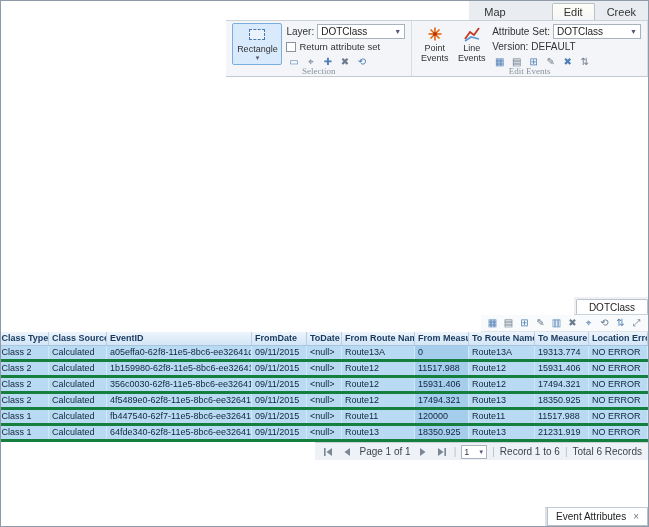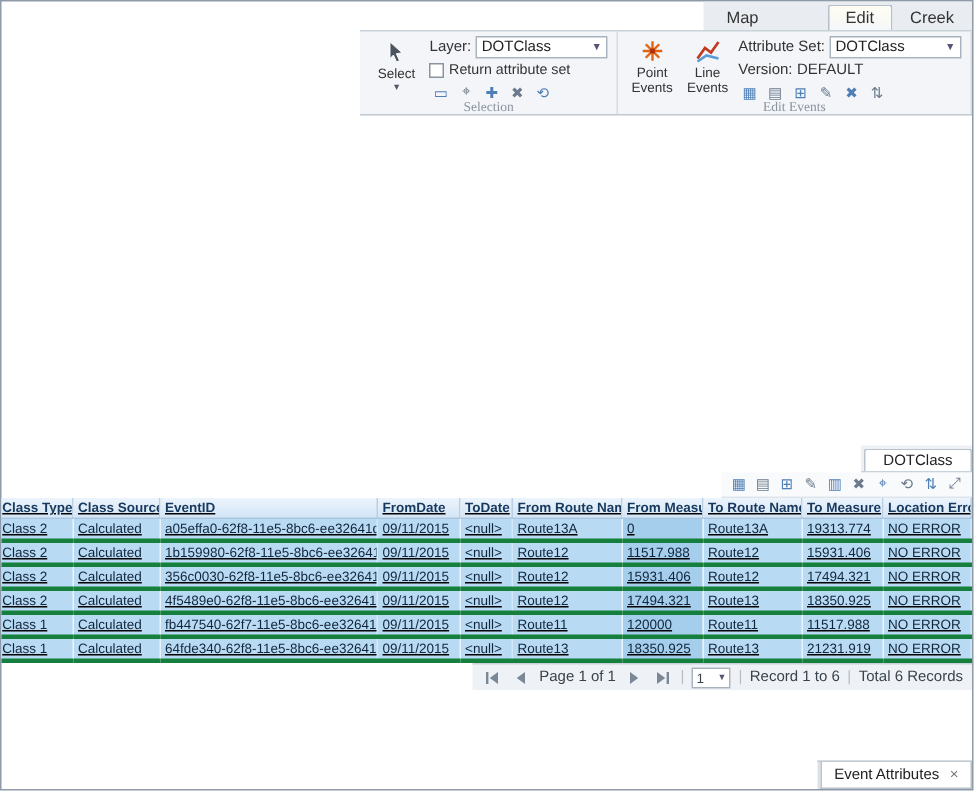--- a/index.html
+++ b/index.html
@@ -39,21 +39,21 @@
   
   .strip { height:10px; background:#f0f3f6; border-top:1px solid #c9d1d9; position:relative; flex:0 0 auto; }
   .collapse-tab { position:absolute; left:22px; top:0; width:26px; height:9px; background:#dde8f4; border:1px solid #b7c6d8; border-top:none; border-radius:0 0 3px 3px; display:flex; align-items:center; justify-content:center; cursor:pointer; }
   .collapse-tab .tri { width:0; height:0; border-left:4px solid transparent; border-right:4px solid transparent; border-top:5px solid #4a7ab5; }
 
   
   .paneltabs { height:18px; background:#edf0f4; border-bottom:1px solid #c9d1d9; display:flex; align-items:flex-end; padding-left:2px; flex:0 0 auto; }
   .ptab { background:#fff; border:1px solid #bac3cc; border-bottom:none; border-radius:2px 2px 0 0; padding:2px 12px 1px; font-size:10px; color:#222; cursor:default; }
   .ptoolbar { height:17px; background:#f8fafc; border-bottom:1px solid #dfe4e9; display:flex; align-items:center; gap:1px; padding:0 4px; flex:0 0 auto; }
 
-  table.events { width:649px; border-collapse:collapse; table-layout:fixed; font-size:9px; flex:0 0 auto;text-decoration:underline; }
+  table.events { width:649px; border-collapse:collapse; table-layout:fixed; font-size:9px; flex:0 0 auto; }
   table.events th { background:linear-gradient(#ecf4fc,#d3e5f6); color:#17395e; font-weight:bold; text-align:left; padding:0 3px; height:14px; border-right:1px solid #b9cfe4; border-bottom:1px solid #a9c4de; overflow:hidden; white-space:nowrap; cursor:pointer; }
   table.events td { background:#b9daf3; color:#10253c; padding:0 3px; height:13px; line-height:13px; border-right:1px solid #d3e7f7; border-bottom:3px solid #15803d; overflow:hidden; white-space:nowrap; }
   table.events td.c6 { background:#a5cdec; }
   .c0{width:50px}.c1{width:58px}.c2{width:145px}.c3{width:55px}.c4{width:35px}.c5{width:73px}.c6{width:54px}.c7{width:66px}.c8{width:54px}.c9{width:59px}
 
   
   .pager { height:18px; background:#eef2f6; border-top:1px solid #c9d1d9; display:flex; align-items:center; gap:5px; padding:0 6px; font-size:10px; color:#3a434d; flex:0 0 auto; }
   .pgbtn { width:14px; height:13px; display:flex; align-items:center; justify-content:center; cursor:pointer; }
   .pgsep { color:#b5bcc4; }
   .pgselect { background:#fff; border:1px solid #a9b3bd; height:14px; width:26px; display:flex; align-items:center; justify-content:space-between; padding:0 2px; font-size:9px; cursor:pointer; }
@@ -70,27 +70,25 @@
 <div class="window">
 
   <div class="tabbar">
     <div class="rtab">Map</div>
     <div class="rtab active">Edit</div>
     <div class="rtab">Creek</div>
   </div>
 
   <div class="ribbon">
     <div class="rgroup">
-      <div class="bigbtn">
+      <div class="bigbtn sel" style="width:50px">
         <span class="bicon">
-          <svg width="16" height="16" viewBox="0 0 16 16">
-              <path d="M4,1 L12,8.2 L8.2,8.8 L10.3,13.4 L8.4,14.3 L6.3,9.7 L4,12 Z" fill="#4a5560" stroke="#fff" stroke-width="0.6"></path>
-            </svg>
-        </span>
-        <span>Select</span>
+            <span class="dashrect"></span>
+          </span>
+        <span>Rectangle</span>
         <span class="drop-caret">▾</span>
       </div>
       <div class="rcol">
         <div class="rrow">
           <span>Layer:</span>
           <div class="selectbox">
             <span>DOTClass</span>
             <span class="arr">▼</span>
           </div>
         </div>

